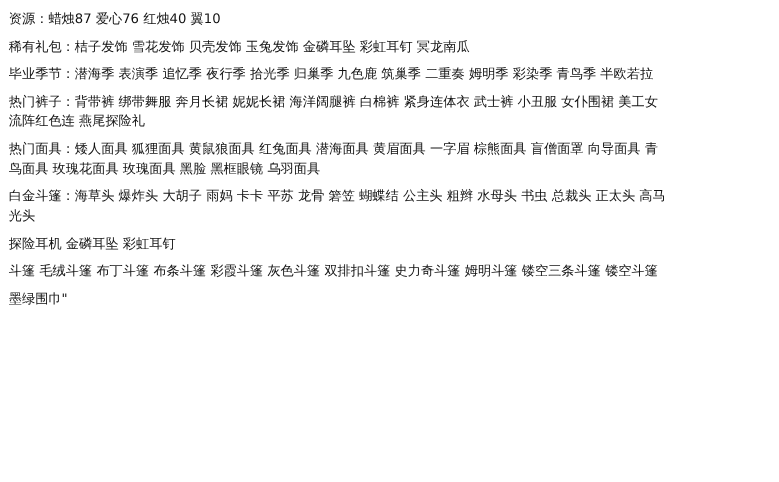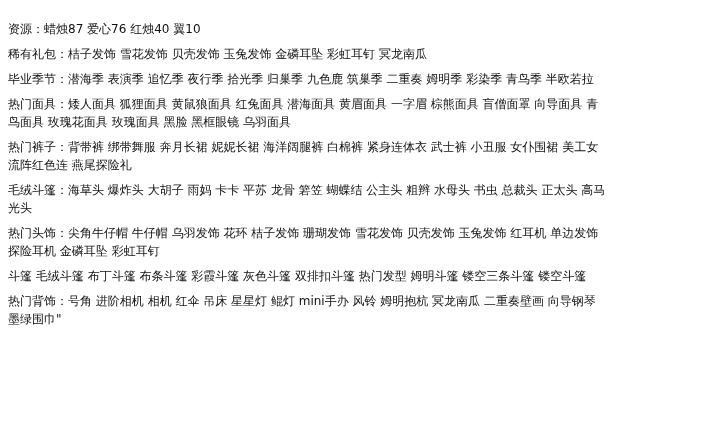--- a/index.html
+++ b/index.html
@@ -9,21 +9,21 @@
   }
   body {
     width: 708px;
     height: 438px;
     font-family: "DejaVu Sans", "Liberation Sans", sans-serif;
     font-size: 12px;
     color: #111111;
     overflow: hidden;
   }
   .page {
-    padding: 20px 8px 0 8px;
+    padding: 8px 8px 0 8px;
     box-sizing: border-box;
     width: 624px;
   }
   .block {
     margin-bottom: 7px;
     line-height: 1.5;
   }
   .line {
     display: block;
     line-height: 1.5;
@@ -42,41 +42,39 @@
 
   <div class="block">
     <span class="line">稀有礼包：桔子发饰 雪花发饰 贝壳发饰 玉兔发饰 金磷耳坠 彩虹耳钉 冥龙南瓜</span>
   </div>
 
   <div class="block">
     <span class="line">毕业季节：潜海季 表演季 追忆季 夜行季 拾光季 归巢季 九色鹿 筑巢季 二重奏 姆明季 彩染季 青鸟季 半欧若拉</span>
   </div>
 
   <div class="block">
+    <span class="line">热门裤子：背带裤 绑带舞服 奔月长裙 妮妮长裙 海洋阔腿裤 白棉裤 紧身连体衣 武士裤 小丑服 女仆围裙 美工女</span>
+    <span class="line">流阵红色连 燕尾探险礼</span>
+  </div>
+
+  <div class="block">
     <span class="line">热门面具：矮人面具 狐狸面具 黄鼠狼面具 红兔面具 潜海面具 黄眉面具 一字眉 棕熊面具 盲僧面罩 向导面具 青</span>
     <span class="line">鸟面具 玫瑰花面具 玫瑰面具 黑脸 黑框眼镜 乌羽面具</span>
   </div>
 
   <div class="block">
-    <span class="line">热门裤子：背带裤 绑带舞服 奔月长裙 妮妮长裙 海洋阔腿裤 白棉裤 紧身连体衣 武士裤 小丑服 女仆围裙 美工女</span>
-    <span class="line">流阵红色连 燕尾探险礼</span>
-  </div>
-
-  <div class="block">
-    <span class="line">毛绒斗篷：海草头 爆炸头 大胡子 雨妈 卡卡 平苏 龙骨 箬笠 蝴蝶结 公主头 粗辫 水母头 书虫 总裁头 正太头 高马</span>
+    <span class="line">白金斗篷：海草头 爆炸头 大胡子 雨妈 卡卡 平苏 龙骨 箬笠 蝴蝶结 公主头 粗辫 水母头 书虫 总裁头 正太头 高马</span>
     <span class="line">光头</span>
   </div>
 
   <div class="block">
-    <span class="line">热门头饰：尖角牛仔帽 牛仔帽 乌羽发饰 花环 桔子发饰 珊瑚发饰 雪花发饰 贝壳发饰 玉兔发饰 红耳机 单边发饰</span>
     <span class="line">探险耳机 金磷耳坠 彩虹耳钉</span>
   </div>
 
   <div class="block">
-    <span class="line">斗篷 毛绒斗篷 布丁斗篷 布条斗篷 彩霞斗篷 灰色斗篷 双排扣斗篷 热门发型 姆明斗篷 镂空三条斗篷 镂空斗篷</span>
+    <span class="line">斗篷 毛绒斗篷 布丁斗篷 布条斗篷 彩霞斗篷 灰色斗篷 双排扣斗篷 史力奇斗篷 姆明斗篷 镂空三条斗篷 镂空斗篷</span>
   </div>
 
   <div class="block">
-    <span class="line">热门背饰：号角 进阶相机 相机 红伞 吊床 星星灯 鲲灯 mini手办 风铃 姆明抱杭 冥龙南瓜 二重奏壁画 向导钢琴</span>
     <span class="line">墨绿围巾"</span>
   </div>
 
 </div>
 
 </body></html>

